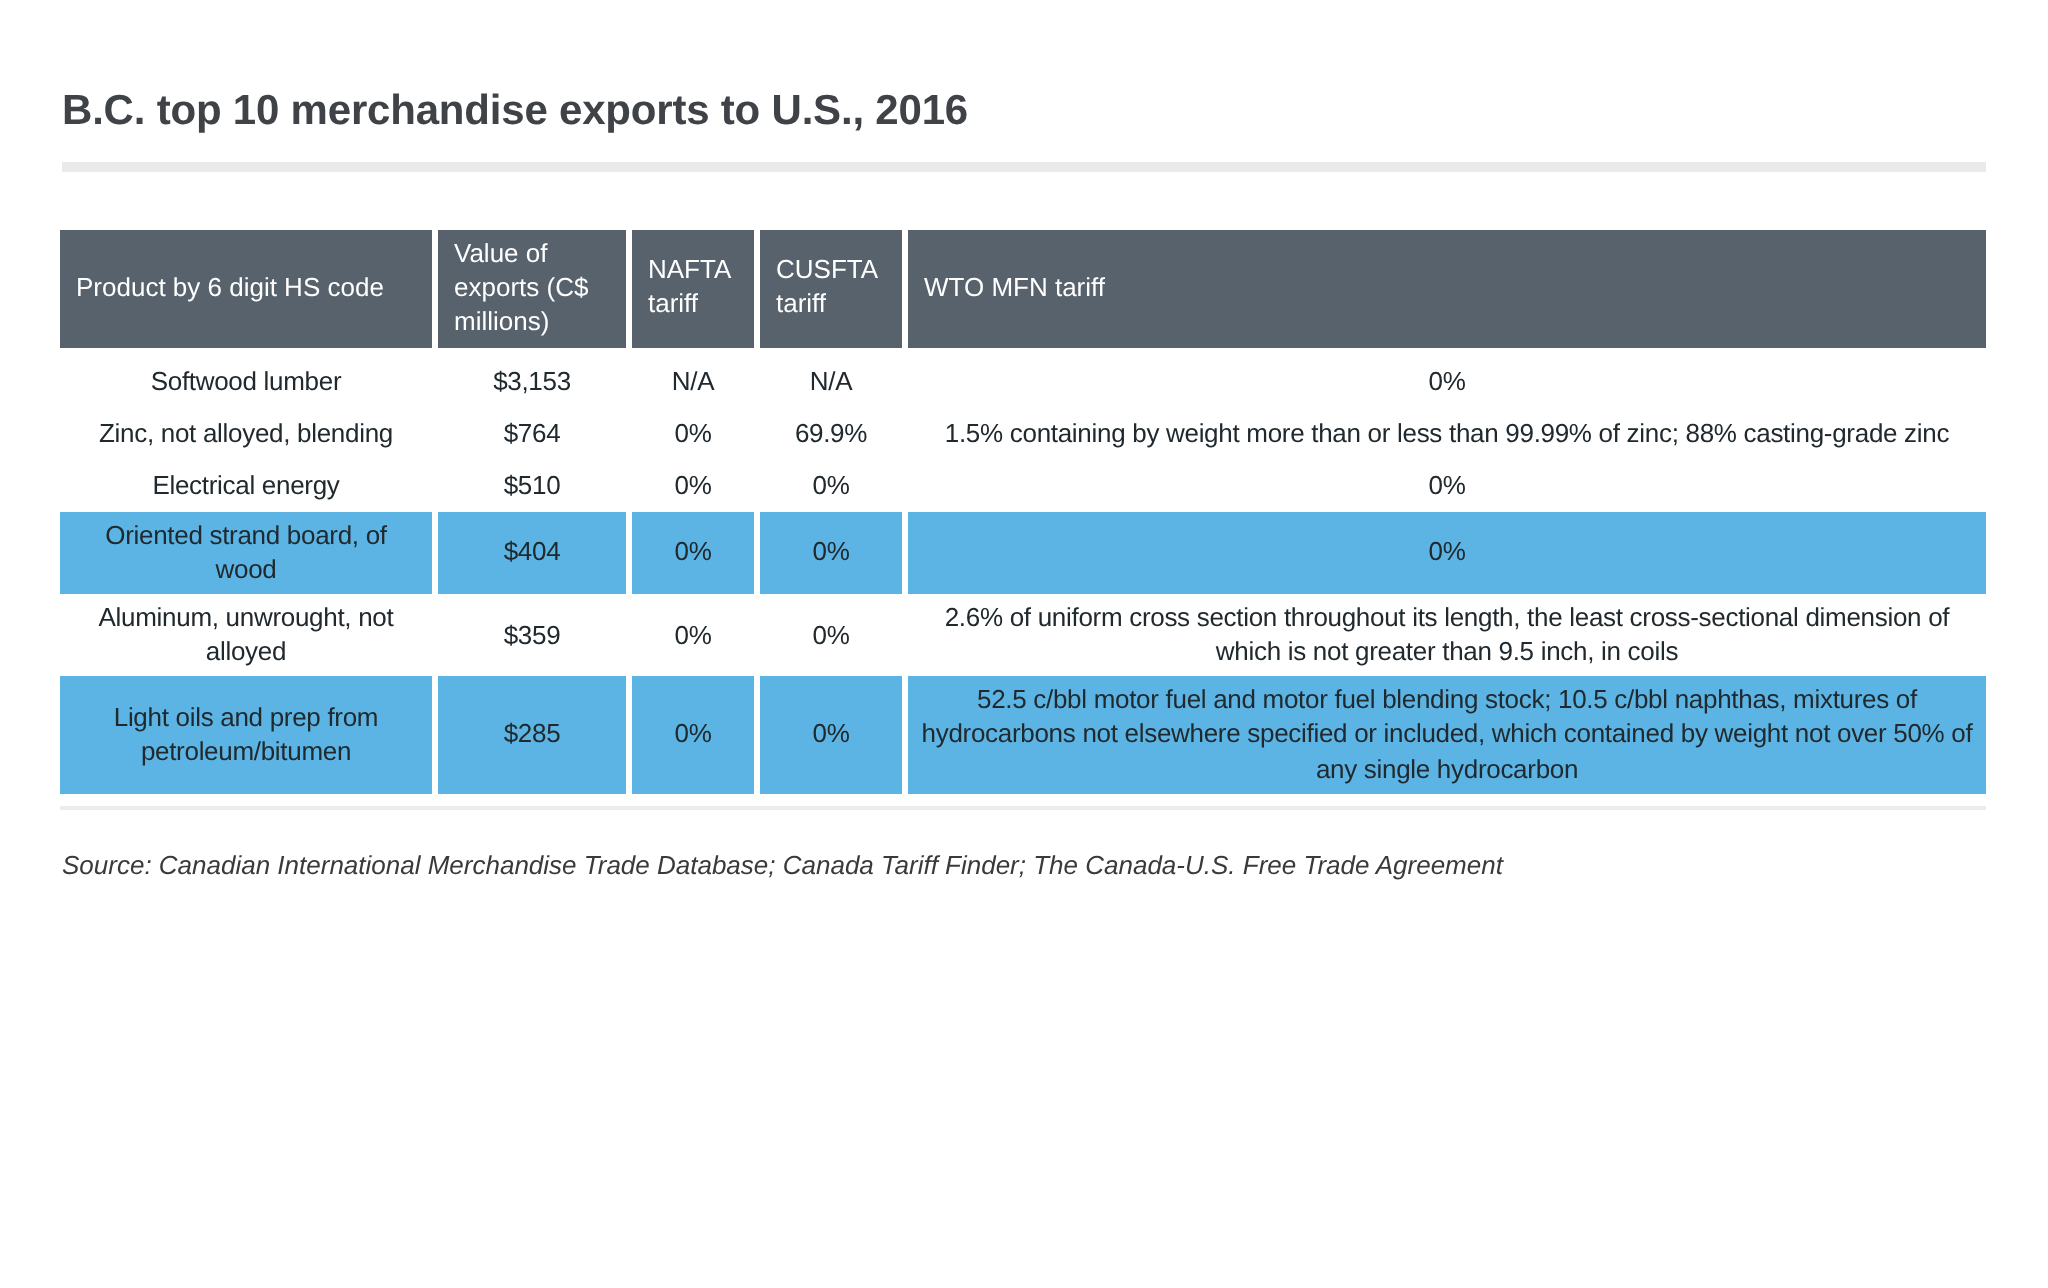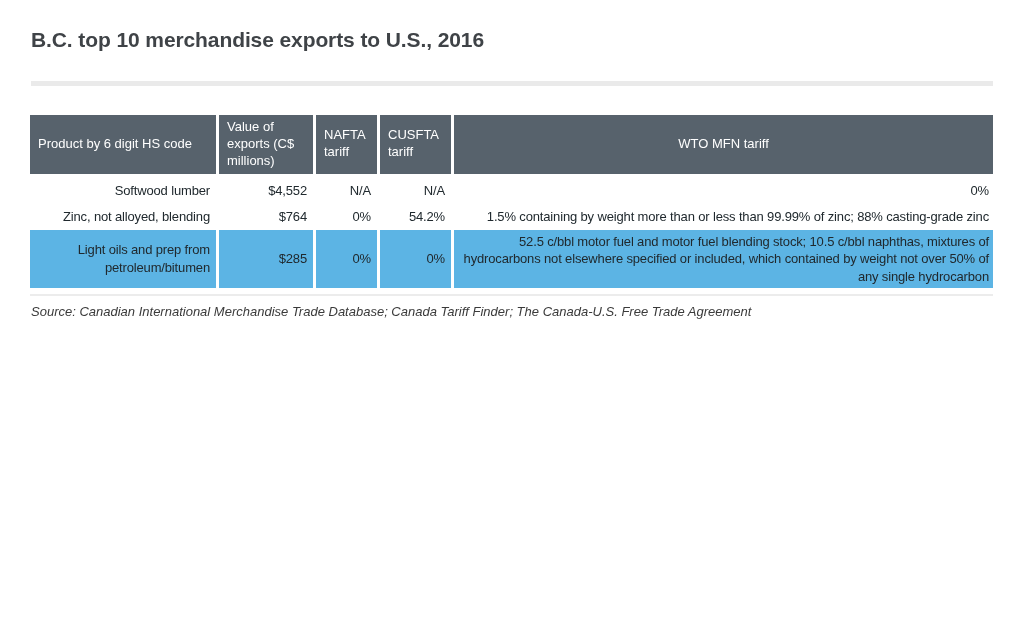--- a/index.html
+++ b/index.html
@@ -14,21 +14,21 @@
   }
   html,body{margin:0;padding:0;background:#fff;}
   .page{
     position:relative;
     width:1024px;height:644px;
     background:#fff;
     font-family:"Liberation Sans", sans-serif;
     overflow:hidden;
   }
   .page-title{
-    position:absolute;left:31px;top:28px;
+    position:absolute;left:31px;top:44px;
     margin:0;
     font-size:21px;font-weight:bold;
     letter-spacing:-0.1px;
     color:var(--title-text);
   }
   .title-rule{
     position:absolute;left:31px;top:81px;
     width:962px;height:5px;
     background:var(--divider);
   }
@@ -47,41 +47,41 @@
     color:var(--header-text);
     font-size:13px;font-weight:normal;
     text-align:left;vertical-align:middle;
     padding:4px 8px;
     height:58px;
     box-sizing:border-box;
     border-right:3px solid #fff;
     border-bottom:4px solid #fff;
     line-height:1.3;
   }
-  th:last-child{border-right:none;text-align:center;}
+  th:last-child{border-right:none;}
   td{
     color:var(--body-text);
     font-size:13px;
     letter-spacing:-0.15px;
-    text-align:right;vertical-align:middle;
+    text-align:center;vertical-align:middle;
     padding:3px 6px;
     height:26px;
     box-sizing:border-box;
     border-right:3px solid #fff;
     line-height:1.35;
   }
   td:last-child{border-right:none;padding:3px 4px;}
   tr.alt td{background:var(--row-alt-bg);}
   .bottom-rule{
     margin-top:6px;
     width:963px;height:2px;
     background:var(--bottom-rule);
   }
   .source-note{
-    margin:8px 0 0 1px;
+    margin:20px 0 0 1px;
     font-size:13px;
     font-style:italic;
     color:var(--source-text);
   }
 </style>
 </head>
 <body>
 
 <div class="page">
 
@@ -103,31 +103,52 @@
             <th>Product by 6 digit HS code</th>
             <th>Value of exports (C$ millions)</th>
             <th>NAFTA tariff</th>
             <th>CUSFTA tariff</th>
             <th>WTO MFN tariff</th>
           </tr>
       </thead>
       <tbody>
           <tr>
             <td>Softwood lumber</td>
-            <td>$4,552</td>
+            <td>$3,153</td>
             <td>N/A</td>
             <td>N/A</td>
             <td>0%</td>
           </tr>
           <tr>
             <td>Zinc, not alloyed, blending</td>
             <td>$764</td>
             <td>0%</td>
-            <td>54.2%</td>
+            <td>69.9%</td>
             <td>1.5% containing by weight more than or less than 99.99% of zinc; 88% casting-grade zinc</td>
+          </tr>
+          <tr>
+            <td>Electrical energy</td>
+            <td>$510</td>
+            <td>0%</td>
+            <td>0%</td>
+            <td>0%</td>
+          </tr>
+          <tr class="alt">
+            <td>Oriented strand board, of wood</td>
+            <td>$404</td>
+            <td>0%</td>
+            <td>0%</td>
+            <td>0%</td>
+          </tr>
+          <tr>
+            <td>Aluminum, unwrought, not alloyed</td>
+            <td>$359</td>
+            <td>0%</td>
+            <td>0%</td>
+            <td>2.6% of uniform cross section throughout its length, the least cross-sectional dimension of which is not greater than 9.5 inch, in coils</td>
           </tr>
           <tr class="alt">
             <td>Light oils and prep from petroleum/bitumen</td>
             <td>$285</td>
             <td>0%</td>
             <td>0%</td>
             <td>52.5 c/bbl motor fuel and motor fuel blending stock; 10.5 c/bbl naphthas, mixtures of hydrocarbons not elsewhere specified or included, which contained by weight not over 50% of any single hydrocarbon</td>
           </tr>
         </tbody>
     </table>

